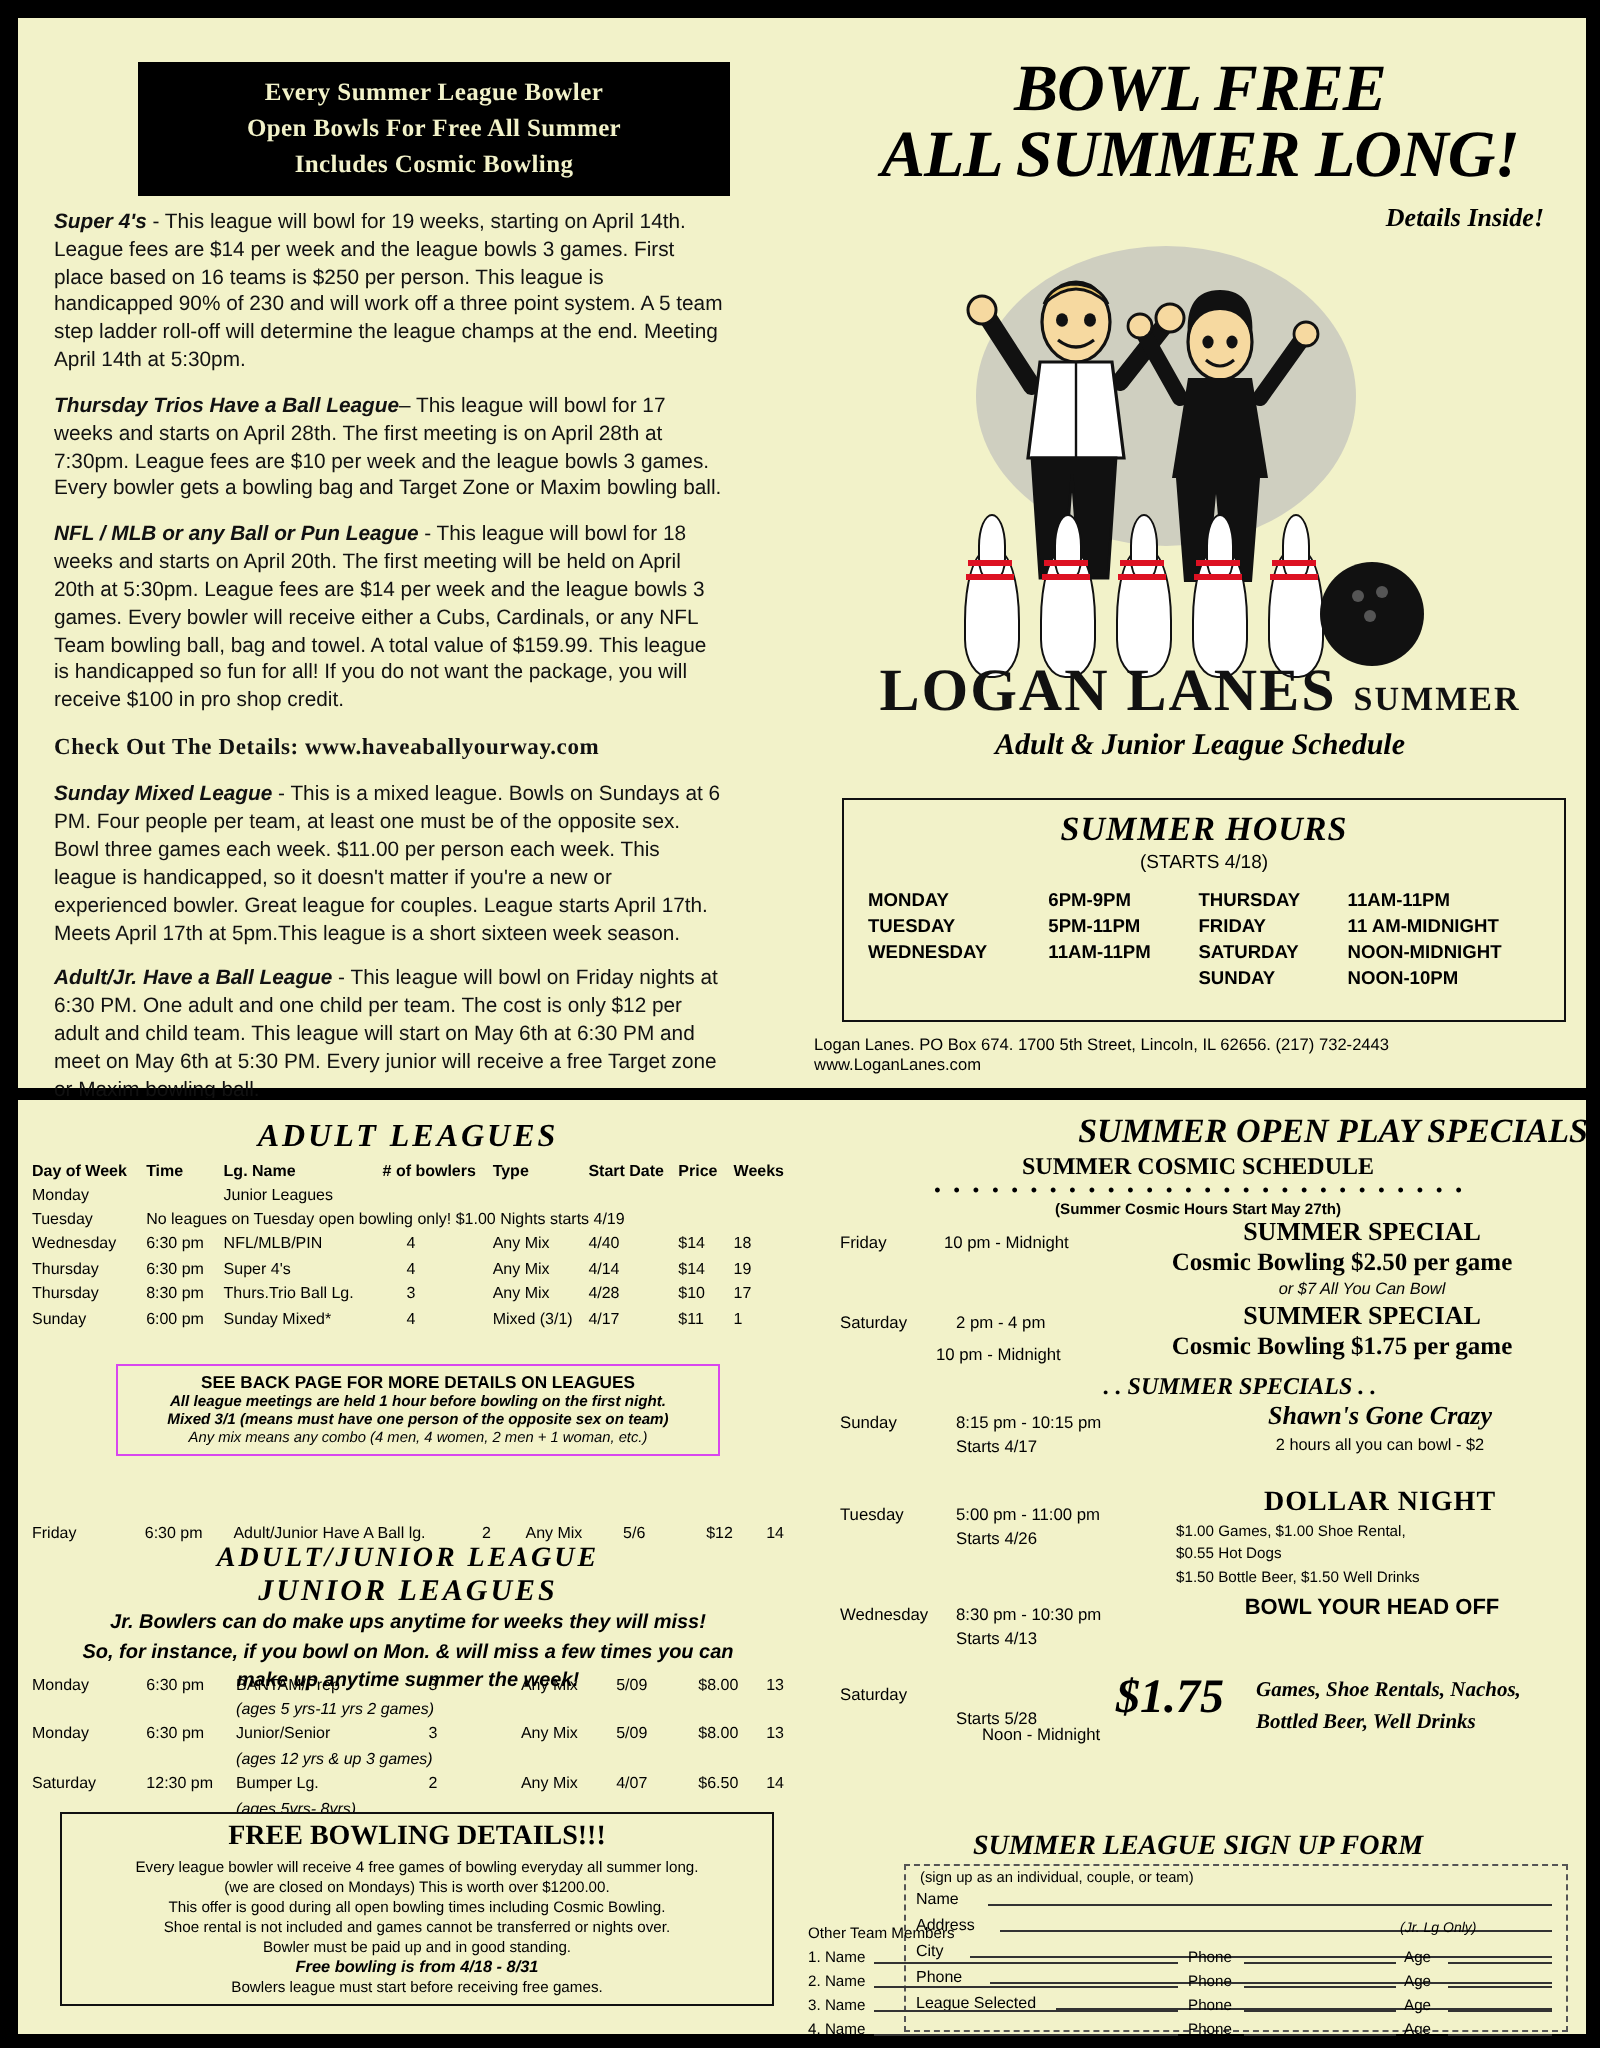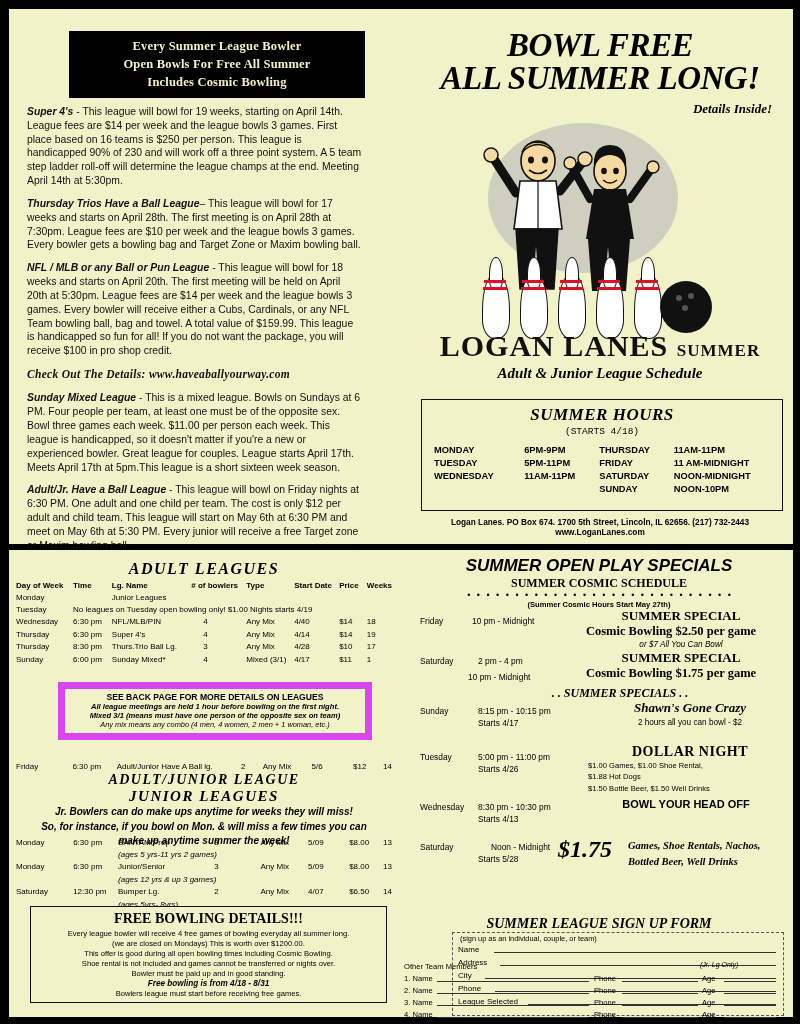--- a/index.html
+++ b/index.html
@@ -11,21 +11,21 @@
 
   
   .banner{position:absolute;left:60px;top:22px;width:288px;background:#000;color:#f2f2c9;
     text-align:center;font-family:"Liberation Serif",serif;font-weight:bold;font-size:12.5px;
     line-height:1.45;padding:6px 4px 7px;letter-spacing:.2px;}
 
   
   .leagues{position:absolute;left:18px;top:96px;width:336px;font-size:10.4px;line-height:1.33;color:#111;}
   .leagues p{margin:0 0 9px 0;text-align:left;}
   .leagues .hd{font-weight:bold;font-style:italic;}
-  .ckline{font-family:"Liberation Serif",serif;font-style:italic;font-weight:bold;font-size:11.5px;
+  .ckline{font-family:"Liberation Serif",serif;font-weight:bold;font-size:11.5px;
     text-align:center;margin:0 0 10px 0;letter-spacing:.3px;}
 
   
   .hero{position:absolute;left:395px;top:14px;width:392px;height:300px;}
   .bowlfree{position:absolute;left:0;top:6px;width:392px;text-align:center;
     font-family:"Liberation Serif",serif;font-weight:bold;font-style:italic;
     font-size:33px;line-height:1.0;letter-spacing:-.5px;color:#000;}
   .bowlfree .l2{font-size:33px;}
   .details{position:absolute;right:24px;top:78px;font-family:"Liberation Serif",serif;
     font-style:italic;font-weight:bold;font-size:13px;}
@@ -46,49 +46,49 @@
   .logowrap{position:absolute;left:398px;top:320px;width:386px;text-align:center;}
   .logo{font-family:"Liberation Serif",serif;font-weight:bold;font-size:30px;letter-spacing:1px;
     color:#111;}
   .logo .sm{font-size:17px;letter-spacing:1px;}
   .sched{font-family:"Liberation Serif",serif;font-weight:bold;font-style:italic;font-size:15px;margin-top:2px;}
 
   
   .hours{position:absolute;left:412px;top:390px;width:360px;height:110px;border:1.5px solid #111;background:#f2f2c9;}
   .hours h3{margin:5px 0 0;text-align:center;font-family:"Liberation Serif",serif;font-weight:bold;
     font-style:italic;font-size:17px;letter-spacing:.5px;}
-  .hours .starts{text-align:center;font-size:9.5px;font-family:Liberation Mono, monospace;margin-top:1px;}
+  .hours .starts{text-align:center;font-size:9.5px;font-family:Liberation Sans, sans-serif;margin-top:1px;}
   .hours table{width:100%;border-collapse:collapse;font-size:9.3px;font-weight:bold;margin-top:6px;}
   .hours td{padding:1.6px 2px;}
   .hours td.l{padding-left:12px;}
-  .addr{position:absolute;left:398px;top:508px;width:386px;text-align:center;font-size:8.3px;font-weight:bold;}
+  .addr{position:absolute;left:398px;top:508px;width:386px;font-size:8.3px;font-weight:normal;}
 
   
   .secttl{text-align:center;font-family:"Liberation Serif",serif;font-weight:bold;font-style:italic;
     letter-spacing:1.5px;}
   .adultttl{position:absolute;left:0;top:10px;width:392px;font-size:16px;}
   .tbl{position:absolute;font-size:8px;width:380px;}
   .tbl table{width:100%;border-collapse:collapse;}
   .tbl th{font-weight:bold;text-align:left;padding:1px 2px;font-size:8px;white-space:nowrap;}
   .tbl td{padding:1.7px 2px;white-space:nowrap;}
   .note{font-style:italic;}
 
-  .boxed{position:absolute;border:7px solid #d946ef;background:#f2f2c9;text-align:center;}
+  .boxed{position:absolute;border:1px solid #d946ef;background:#f2f2c9;text-align:center;}
   .boxed .t1{font-weight:bold;font-size:8.6px;margin-top:3px;}
   .boxed .t2{font-weight:bold;font-style:italic;font-size:7.6px;}
   .boxed .t3{font-style:italic;font-size:7.4px;}
 
   .freebox{position:absolute;left:30px;top:906px;width:355px;border:1px solid #111;background:#f2f2c9;text-align:center;}
   .freebox h4{margin:4px 0 2px;font-family:"Liberation Serif",serif;font-weight:bold;font-size:14px;}
   .freebox p{margin:0 0 1px;font-size:7.6px;}
   .freebox .ital{font-style:italic;font-weight:bold;font-size:8.2px;}
 
   
-  .spttl{position:absolute;left:404px;top:556px;width:390px;text-align:center;
-    font-family:Liberation Sans, sans-serif;font-weight:bold;font-style:italic;font-size:17px;}
+  .spttl{position:absolute;left:404px;top:556px;width:390px;text-align:right;
+    font-family:Liberation Serif, serif;font-weight:bold;font-style:italic;font-size:17px;}
   .cosmicttl{position:absolute;left:404px;top:576px;width:390px;text-align:center;
     font-family:"Liberation Serif",serif;font-weight:bold;font-size:12px;}
   .dots{position:absolute;left:420px;top:590px;width:360px;text-align:center;font-size:9px;letter-spacing:2px;}
   .cosmicnote{position:absolute;left:404px;top:600px;width:390px;text-align:center;font-size:7.6px;font-weight:bold;}
 
   .sp{position:absolute;font-size:8.4px;}
   .sphead{font-family:"Liberation Serif",serif;font-weight:bold;font-size:13px;text-align:center;}
   .spsub{font-family:"Liberation Serif",serif;font-weight:bold;font-size:12.5px;text-align:center;}
   .spline{font-size:8.2px;text-align:center;font-style:italic;}
 
@@ -432,31 +432,31 @@
   <div class="sp" style="left:478px;top:718px;">Starts 4/17</div>
   <div class="sphead" style="position:absolute;left:590px;top:700px;width:200px;font-style:italic;">Shawn's Gone Crazy</div>
   <div class="spline" style="position:absolute;left:590px;top:718px;width:200px;font-style:normal;">2 hours all you can bowl - $2</div>
 
   <div class="sp" style="left:420px;top:752px;">Tuesday</div>
   <div class="sp" style="left:478px;top:752px;">5:00 pm - 11:00 pm</div>
   <div class="sp" style="left:478px;top:764px;">Starts 4/26</div>
   <div style="position:absolute;left:590px;top:744px;width:200px;text-align:center;font-family:'Liberation Serif',serif;font-weight:bold;font-size:14px;letter-spacing:.5px;">DOLLAR NIGHT</div>
   <div style="position:absolute;left:588px;top:760px;width:200px;font-size:7.6px;line-height:1.5;">
     <div id="t3a">$1.00 Games, $1.00 Shoe Rental,</div>
-    <div id="t3b">$1.88 Hot Dogs</div>
+    <div id="t3b">$0.55 Hot Dogs</div>
     <div id="t3c">$1.50 Bottle Beer, $1.50 Well Drinks</div>
   </div>
 
   <div class="sp" style="left:420px;top:802px;">Wednesday</div>
   <div class="sp" style="left:478px;top:802px;">8:30 pm - 10:30 pm</div>
   <div class="sp" style="left:478px;top:814px;">Starts 4/13</div>
   <div style="position:absolute;left:586px;top:798px;width:200px;text-align:center;font-weight:bold;font-size:11px;">BOWL YOUR HEAD OFF</div>
 
   <div class="sp" style="left:420px;top:842px;">Saturday</div>
-  <div class="sp" style="left:478px;top:842px;padding-left:13px;">Noon - Midnight</div>
+  <div class="sp" style="left:478px;top:862px;padding-left:13px;">Noon - Midnight</div>
   <div class="sp" style="left:478px;top:854px;">Starts 5/28</div>
   <div style="position:absolute;left:558px;top:836px;font-family:'Liberation Serif',serif;font-weight:bold;font-style:italic;font-size:24px;">$1.75</div>
   <div style="position:absolute;left:628px;top:838px;width:166px;font-family:'Liberation Serif',serif;font-weight:bold;font-style:italic;font-size:10.5px;line-height:1.5;">
     <div id="t5a">Games, Shoe Rentals, Nachos,</div>
     <div id="t5b">Bottled Beer, Well Drinks</div>
   </div>
 
   <div class="formttl">SUMMER LEAGUE SIGN UP FORM</div>
   <div style="position:absolute;left:452px;top:932px;width:330px;height:82px;border:1px dashed #555;"></div>
   <div style="position:absolute;left:460px;top:934px;font-size:7.4px;">(sign up as an individual, couple, or team)</div>

